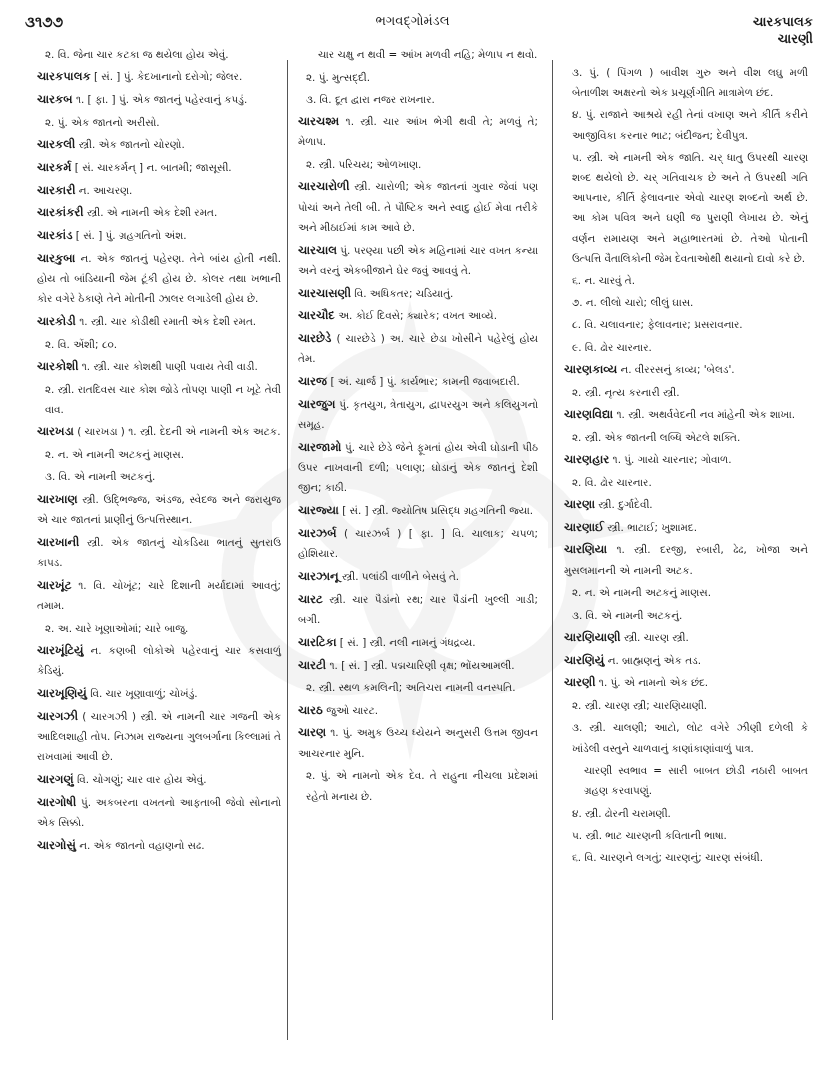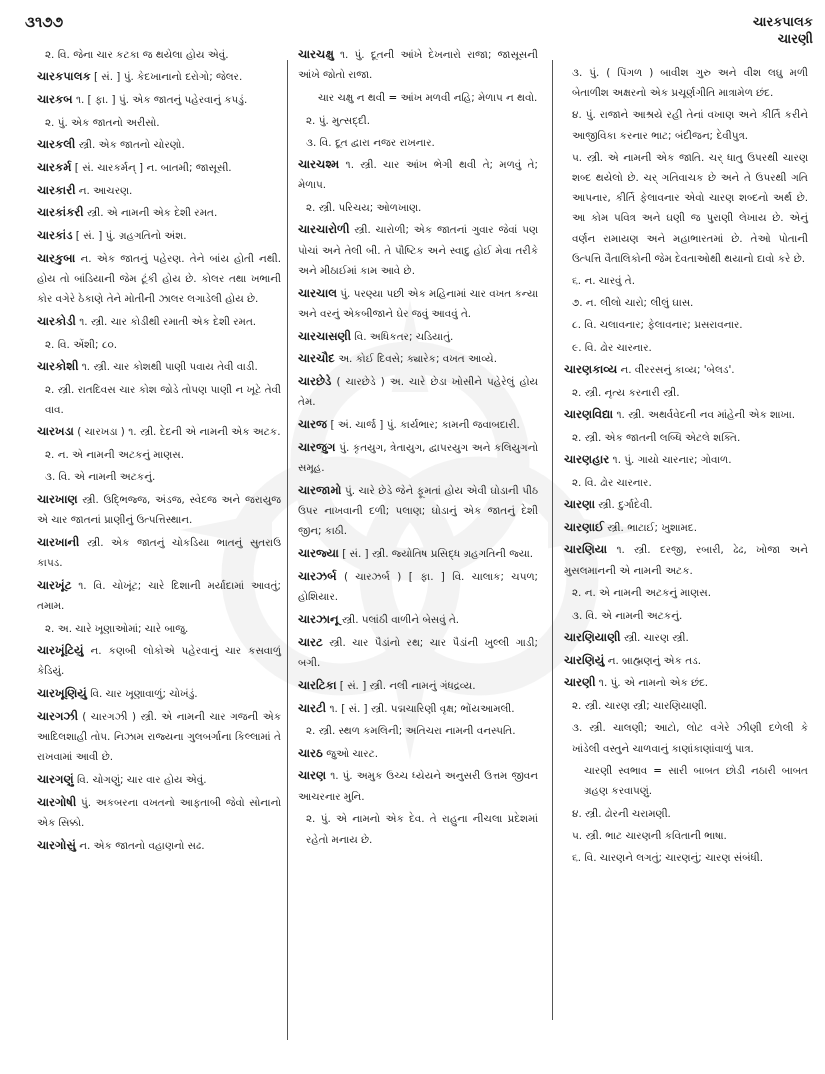--- a/index.html
+++ b/index.html
@@ -46,20 +46,21 @@
     <g fill="#888">
       <polygon points="100,0 108,40 92,40"></polygon>
       <polygon points="100,200 108,160 92,160"></polygon>
       <polygon points="0,100 40,92 40,108"></polygon>
       <polygon points="200,100 160,92 160,108"></polygon>
     </g>
   </svg>
 
   <div class="hdr">
     <div class="hdr-page">૩૧૭૭</div>
+    <div class="hdr-title">ભગવદ્ગોમંડલ</div>
     <div class="hdr-guide">
       <div>ચારકપાલક</div>
       <div>ચારણી</div>
     </div>
   </div>
 
   <div class="divider div1"></div>
   <div class="divider div2"></div>
 
   <div class="col col-left">
@@ -85,21 +86,20 @@
       <p class="entry"><span class="hw">ચારખૂંટ</span><span> ૧. વિ. ચોખૂંટ; ચારે દિશાની મર્યાદામાં આવતું; તમામ.</span></p>
       <p class="entry sense"><span>૨. અ. ચારે ખૂણાઓમાં; ચારે બાજુ.</span></p>
       <p class="entry"><span class="hw">ચારખૂંટિયું</span><span> ન. કણબી લોકોએ પહેરવાનું ચાર કસવાળું કેડિયું.</span></p>
       <p class="entry"><span class="hw">ચારખૂણિયું</span><span> વિ. ચાર ખૂણાવાળું; ચોખંડું.</span></p>
       <p class="entry"><span class="hw">ચારગઝી</span><span> ( ચારગઝી ) સ્ત્રી. એ નામની ચાર ગજની એક આદિલશાહી તોપ. નિઝામ રાજ્યના ગુલબર્ગાના કિલ્લામાં તે રાખવામાં આવી છે.</span></p>
       <p class="entry"><span class="hw">ચારગણું</span><span> વિ. ચોગણું; ચાર વાર હોય એવું.</span></p>
       <p class="entry"><span class="hw">ચારગોષી</span><span> પું. અકબરના વખતનો આફતાબી જેવો સોનાનો એક સિક્કો.</span></p>
       <p class="entry"><span class="hw">ચારગોસું</span><span> ન. એક જાતનો વહાણનો સઢ.</span></p>
     </div>
   <div class="col col-mid">
-      <p class="entry"><span class="hw">ચારચક્ષુ</span><span> ૧. પું. દૂતની આંખે દેખનારો રાજા; જાસૂસની આંખે જોતો રાજા.</span></p>
       <p class="entry sub"><span>ચાર ચક્ષુ ન થવી = આંખ મળવી નહિ; મેળાપ ન થવો.</span></p>
       <p class="entry sense"><span>૨. પું. મુત્સદ્દી.</span></p>
       <p class="entry sense"><span>૩. વિ. દૂત દ્વારા નજર રાખનાર.</span></p>
       <p class="entry"><span class="hw">ચારચશ્મ</span><span> ૧. સ્ત્રી. ચાર આંખ ભેગી થવી તે; મળવું તે; મેળાપ.</span></p>
       <p class="entry sense"><span>૨. સ્ત્રી. પરિચય; ઓળખાણ.</span></p>
       <p class="entry"><span class="hw">ચારચારોળી</span><span> સ્ત્રી. ચારોળી; એક જાતનાં ગુવાર જેવાં પણ પોચાં અને તેલી બી. તે પૌષ્ટિક અને સ્વાદુ હોઈ મેવા તરીકે અને મીઠાઈમાં કામ આવે છે.</span></p>
       <p class="entry"><span class="hw">ચારચાલ</span><span> પું. પરણ્યા પછી એક મહિનામાં ચાર વખત કન્યા અને વરનું એકબીજાને ઘેર જવું આવવું તે.</span></p>
       <p class="entry"><span class="hw">ચારચાસણી</span><span> વિ. અધિકતર; ચડિયાતું.</span></p>
       <p class="entry"><span class="hw">ચારચૌદ</span><span> અ. કોઈ દિવસે; ક્યારેક; વખત આવ્યે.</span></p>
       <p class="entry"><span class="hw">ચારછેડે</span><span> ( ચારછેડે ) અ. ચારે છેડા ખોસીને પહેરેલું હોય તેમ.</span></p>

